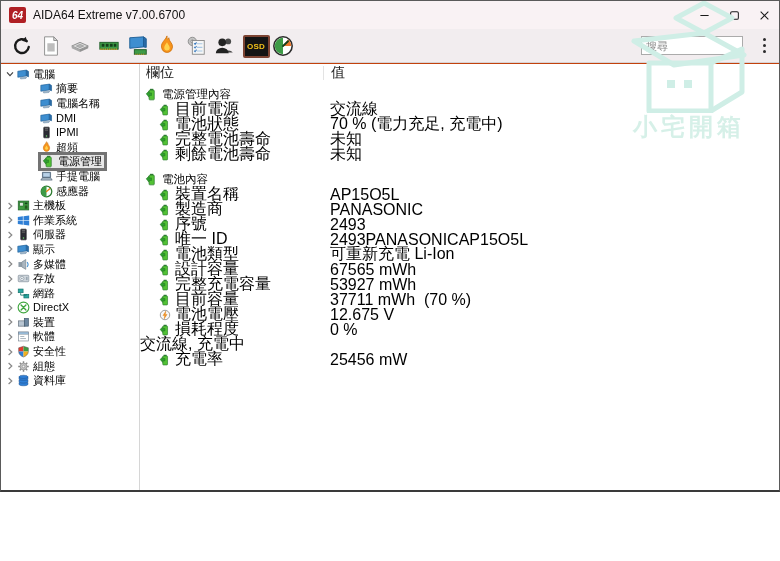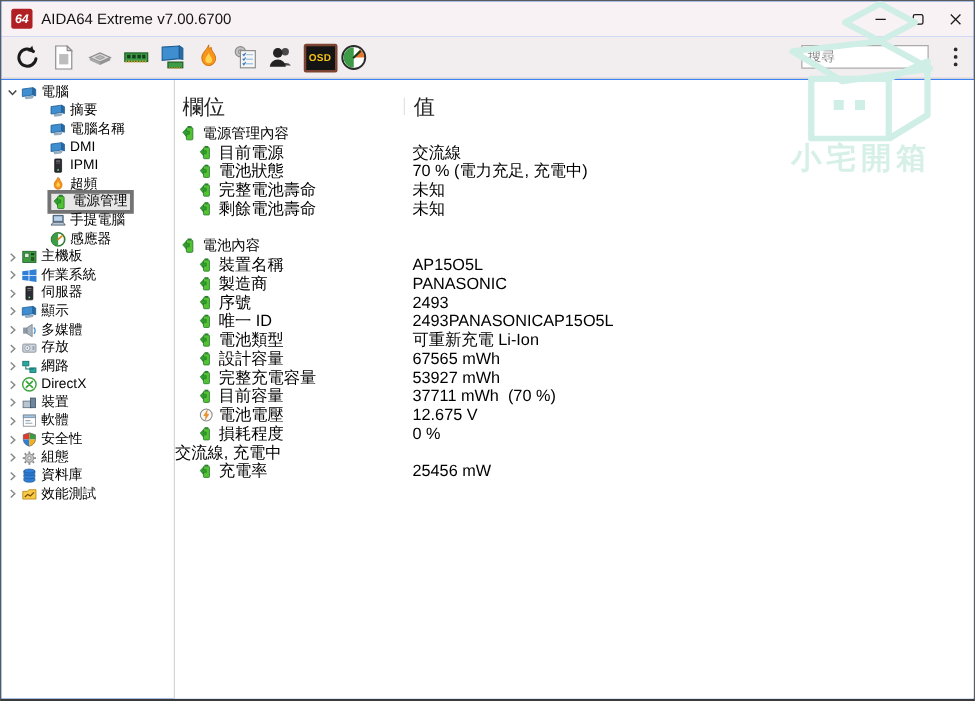--- a/index.html
+++ b/index.html
@@ -1,18 +1,18 @@
 <!DOCTYPE html>
 <html><head>
 <meta charset="utf-8">
 <style>
   html,body{margin:0;padding:0;width:780px;height:561px;overflow:hidden;
     font-family:"Liberation Sans",sans-serif;-webkit-font-smoothing:antialiased;}
-  .window{position:relative;width:780px;height:561px;box-sizing:border-box;
-    border:1px solid #5a5a5a;border-bottom:2px solid #3a3a3a;background:#3b82f6;overflow:hidden;}
+  .window{position:relative;width:780px;height:492px;box-sizing:border-box;
+    border:1px solid #5a5a5a;border-bottom:2px solid #3a3a3a;background:#c2410c;overflow:hidden;}
 
   
   .titlebar{position:absolute;top:0;left:0;right:0;height:28px;background:#f9f2f4;
     display:flex;align-items:center;padding-left:8px;box-sizing:border-box;}
   .app-logo{width:17px;height:16px;background:#b01f24;color:#fff;border-radius:2px;
     display:flex;align-items:center;justify-content:center;font-size:10px;font-weight:bold;
     font-style:italic;flex:0 0 auto;}
   .app-title{margin-left:7px;font-size:12px;color:#111;white-space:nowrap;}
   .win-controls{margin-left:auto;display:flex;height:100%;}
   .win-btn{width:30px;height:100%;display:flex;align-items:center;justify-content:center;}
@@ -43,30 +43,30 @@
   .tree-row.lv1{padding-left:37px;}
   .tree-arrow{width:11px;margin-left:3px;display:flex;align-items:center;justify-content:center;flex:0 0 auto;}
   .tree-arrow svg{width:8px;height:8px;}
   .tree-body{display:flex;align-items:center;padding:0 2px 0 1px;border:1px solid transparent;}
   .tree-body.sel{background:#e7e7e7;border:3px solid #737373;}
   .tree-body .icon{width:13px;height:13px;margin-right:3px;flex:0 0 auto;}
   .tree-label{line-height:13px;}
 
   
   .content{flex:1;position:relative;overflow:hidden;background:#fff;}
-  .list-header{height:18px;display:flex;align-items:center;font-size:17px;color:#222;
-    position:relative;margin-top:12px;}
+  .list-header{height:18px;display:flex;align-items:center;font-size:14px;color:#222;
+    position:relative;}
   .hcell1{width:183px;padding-left:6px;box-sizing:border-box;}
   .hcell2{padding-left:8px;}
   .hdr-divider{position:absolute;left:183px;top:2px;height:14px;width:1px;background:#e3e3e3;}
   .rows-area{padding-top:5px;}
-  .section + .section{margin-top:15px;}
+  .section + .section{margin-top:10px;}
   .sec-header{height:15px;display:flex;align-items:center;padding-left:5px;font-size:11.5px;color:#000;}
   .sec-header .icon{width:13px;height:13px;margin-right:4px;flex:0 0 auto;}
-  .info-row{height:15px;display:flex;align-items:center;font-size:13px;color:#000;}
+  .info-row{height:15px;display:flex;align-items:center;font-size:16px;color:#000;}
   .cell-label{width:190px;flex:0 0 190px;display:flex;align-items:center;padding-left:19px;box-sizing:border-box;}
   .cell-label .icon{width:12px;height:12px;margin-right:4px;flex:0 0 auto;}
   .cell-value{white-space:pre;}
 
   .icon{display:inline-block;}
   .icon svg{width:100%;height:100%;display:block;}
 
   
   .watermark{position:absolute;top:0;right:4px;width:172px;height:150px;pointer-events:none;
     z-index:40;display:flex;flex-direction:column;align-items:center;}
@@ -545,36 +545,20 @@
                   <path d="M2.5 10.5 v2 c0 1.2 2.5 2 5.5 2 s5.5 -0.8 5.5 -2 v-2 z"></path>
                   <path d="M2.5 7 v2.2 c0 1.2 2.5 2 5.5 2 s5.5 -0.8 5.5 -2 V7 z"></path>
                   <path d="M2.5 3.5 v2.2 c0 1.2 2.5 2 5.5 2 s5.5 -0.8 5.5 -2 V3.5 z"></path>
                   <ellipse cx="8" cy="3.5" rx="5.5" ry="2"></ellipse>
                 </g>
               </svg>
             </span>
             <span class="tree-label">資料庫</span>
           </span>
         </div>
-        <div class="tree-row">
-          <span class="tree-arrow">
-            <svg viewBox="0 0 8 8">
-              <path d="M2.6 1 L5.8 4 L2.6 7" fill="none" stroke="#888" stroke-width="1.2"></path>
-            </svg>
-          </span>
-          <span class="tree-body">
-            <span class="icon" style="width: 13px; height: 13px;">
-              <svg viewBox="0 0 16 16">
-                <polygon points="1.5,5 6,5 7.5,3.4 14.5,3.4 14.5,12.6 1.5,12.6" fill="#f7c948" stroke="#b8860b" stroke-width="0.8"></polygon>
-                <path d="M3.5 10.5 L6.5 8 L9 9.5 L12.5 6" stroke="#7a4a00" fill="none" stroke-width="1.2"></path>
-              </svg>
-            </span>
-            <span class="tree-label">效能測試</span>
-          </span>
-        </div>
       </div>
     <div class="content">
       <div class="list-header">
         <div class="hcell1">欄位</div>
         <div class="hdr-divider"></div>
         <div class="hcell2">值</div>
       </div>
       <div class="rows-area" id="rows-area">
           <div class="section">
             <div class="sec-header">

